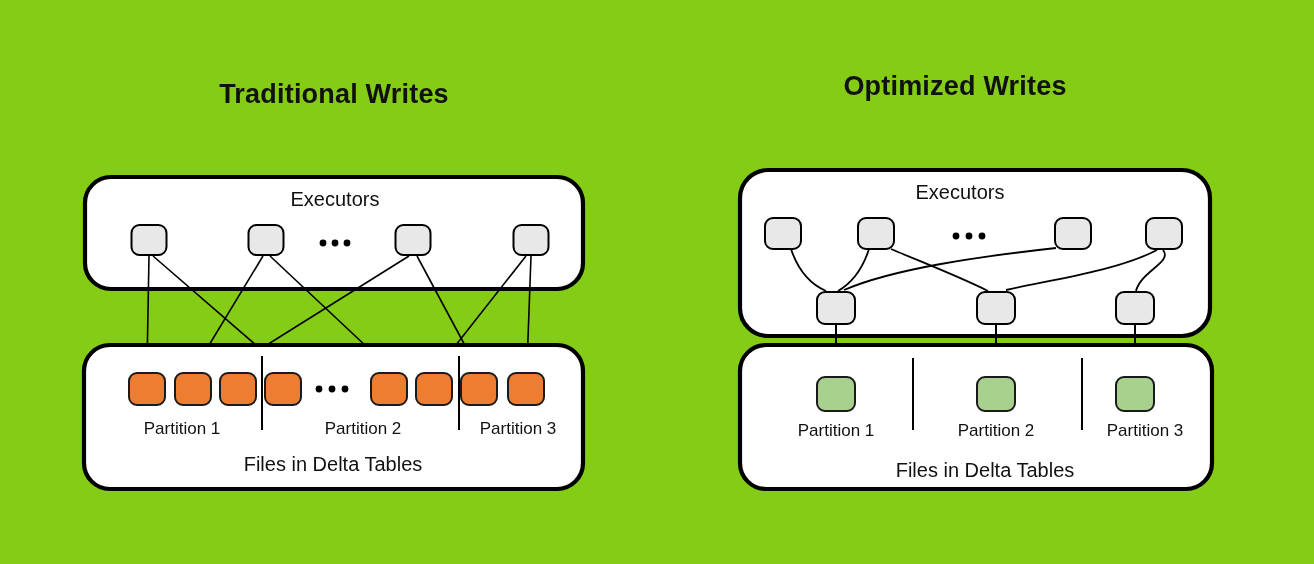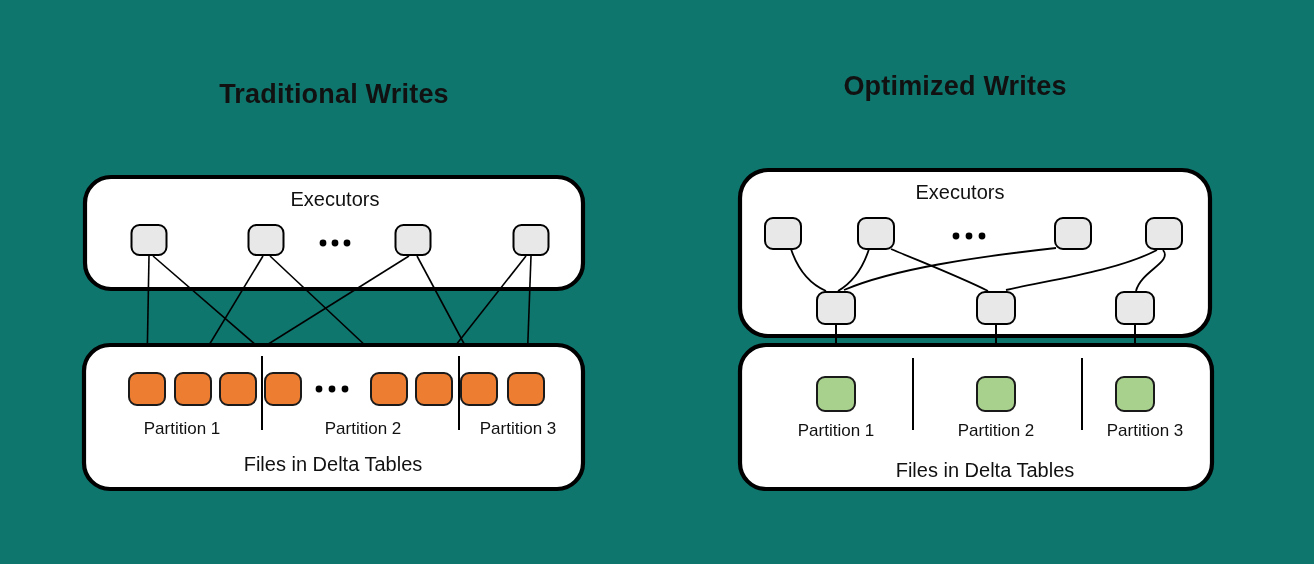--- a/index.html
+++ b/index.html
@@ -1,16 +1,16 @@
 <!DOCTYPE html>
 <html><head>
 <meta charset="utf-8">
 <style>
   html,body{margin:0;padding:0;background:#ffffff;}
-  .canvas{position:relative;width:1314px;height:564px;background:#0f766e;overflow:hidden;}
+  .canvas{position:relative;width:1314px;height:564px;background:#84cc16;overflow:hidden;}
   svg{display:block;}
   text{font-family:"Liberation Sans","DejaVu Sans",sans-serif;fill:#111111;}
   .title{font-size:27px;font-weight:700;text-anchor:middle;letter-spacing:0.2px;}
   .boxlabel{font-size:20px;font-weight:400;text-anchor:middle;}
   .partlabel{font-size:17px;font-weight:400;text-anchor:middle;}
   .bigbox{fill:#ffffff;stroke:#000000;stroke-width:4.2;}
   .node{stroke:#000000;stroke-width:2;}
   .filenode{stroke:#1a1a1a;stroke-width:2;}
   .arrow{stroke:#000000;stroke-width:1.6;fill:none;marker-end:url(#arrowhead);}
   .varrow{stroke:#000000;stroke-width:2;fill:none;marker-end:url(#arrowhead);}

